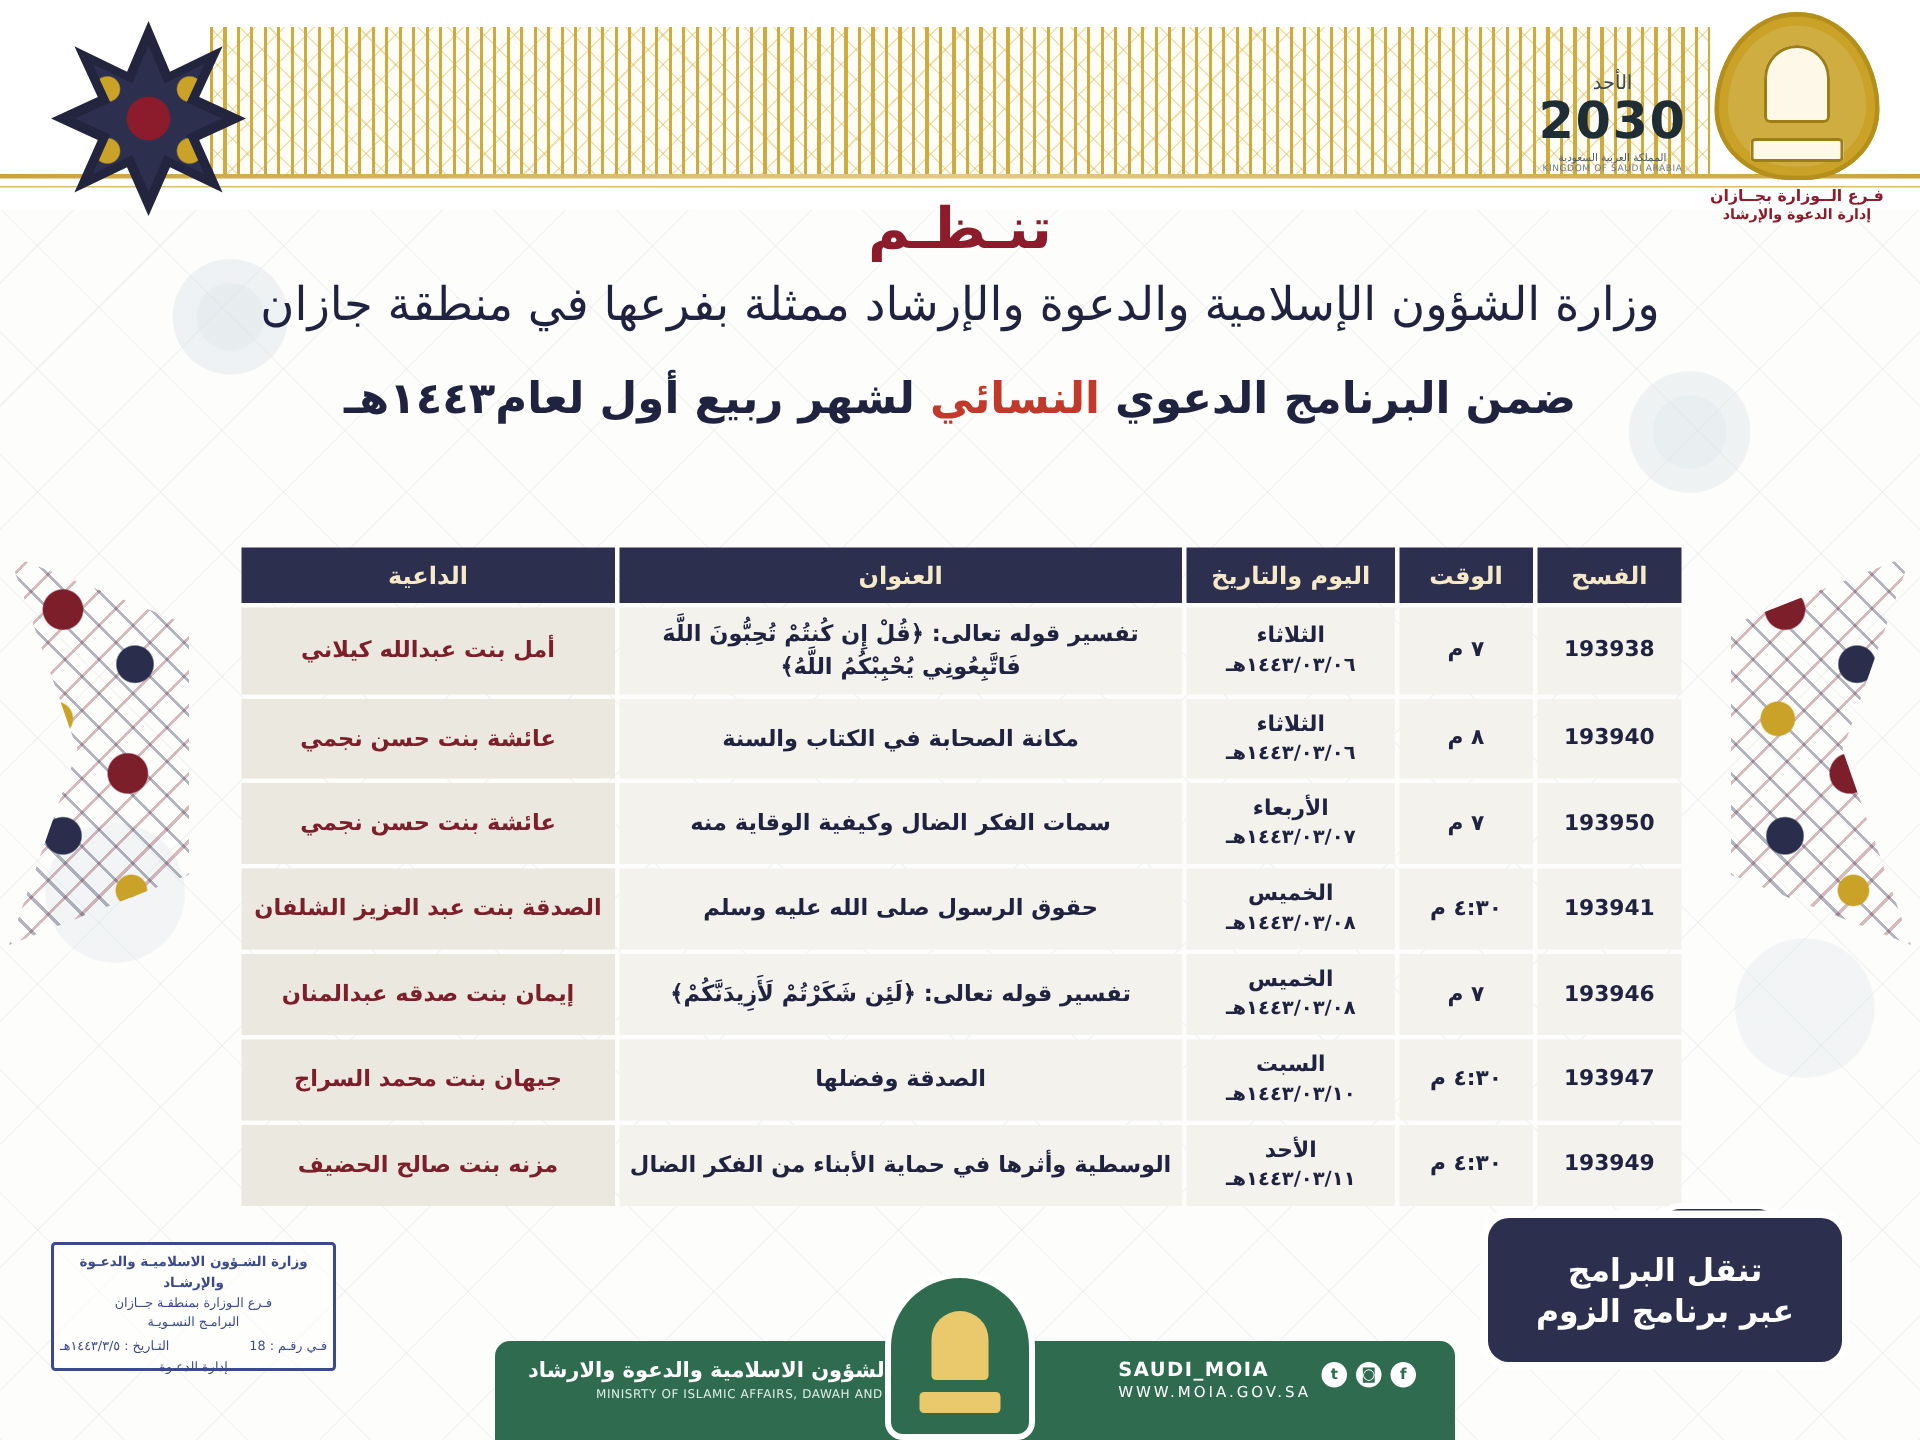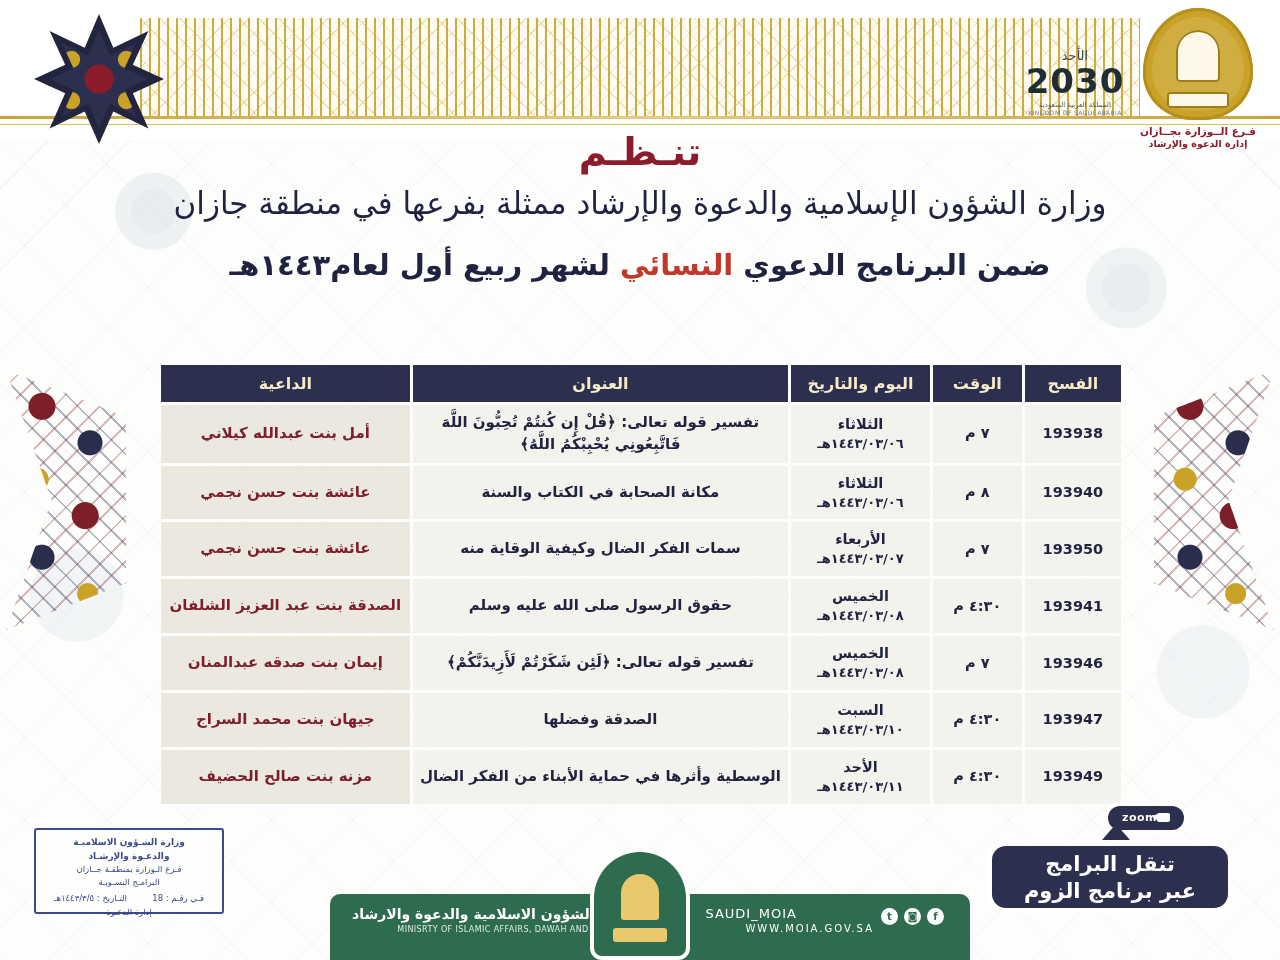--- a/index.html
+++ b/index.html
@@ -188,21 +188,21 @@
   col.c-time  { width: 90px; }
   col.c-date  { width: 140px; }
   col.c-title { width: 385px; }
   col.c-daeya { width: 254px; }
 
   
   .stamp {
     position: absolute; left: 34px; top: 828px; width: 190px; height: 86px;
     border: 2px solid #3b4a8c; border-radius: 3px;
     color: #3b4a8c; font-size: 8.5px; line-height: 1.5;
-    padding: 6px 18px; text-align: center; background: rgba(255,255,255,.5);
+    padding: 6px 4px; text-align: center; background: rgba(255,255,255,.5);
   }
   .stamp .s-big { font-size: 9px; font-weight: bold; }
   .stamp .s-row { display: flex; justify-content: space-between; direction: rtl; margin-top: 3px; }
 
   
   .footer-bar {
     position: absolute; left: 330px; bottom: 0; width: 640px; height: 66px;
     background: #2e6b4f;
     border-radius: 10px 10px 0 0;
   }
@@ -210,22 +210,22 @@
     position: absolute; right: 26px; top: 14px; display: flex; gap: 6px; align-items: center;
     direction: ltr;
   }
   .soc {
     width: 17px; height: 17px; border-radius: 50%; background: #fff; color: #2e6b4f;
     font-size: 10px; font-weight: bold; display: flex; align-items: center; justify-content: center;
   }
   .footer-handle {
     position: absolute; right: 96px; top: 12px; color: #fff; text-align: left; direction: ltr;
   }
-  .footer-handle .fh1 { font-size: 13px; font-weight: normal; letter-spacing: 1px; }
-  .footer-handle .fh2 { font-size: 10px; letter-spacing: 2px; margin-top: 2px; margin-left: 40px; }
+  .footer-handle .fh1 { font-size: 13px; font-weight: bold; letter-spacing: 1px; }
+  .footer-handle .fh2 { font-size: 10px; letter-spacing: 2px; margin-top: 2px; }
   .footer-ministry {
     position: absolute; left: 22px; top: 12px; color: #fff; text-align: right; direction: rtl;
   }
   .footer-ministry .fm1 { font-size: 14px; font-weight: bold; }
   .footer-ministry .fm2 { font-size: 8px; letter-spacing: .4px; margin-top: 3px; color: #dfeee6; }
 
   .footer-emblem {
     position: absolute; left: 50%; transform: translateX(-50%); bottom: 4px;
     width: 92px; height: 104px;
     background: #2e6b4f; border-radius: 46px 46px 8px 8px;
@@ -235,21 +235,21 @@
     position: absolute; left: 50%; top: 22px; transform: translateX(-50%);
     width: 38px; height: 46px; background: #e9c96b; border-radius: 19px 19px 3px 3px;
   }
   .footer-emblem .fe-book {
     position: absolute; left: 50%; bottom: 14px; transform: translateX(-50%);
     width: 54px; height: 14px; background: #e9c96b; border-radius: 3px;
   }
 
   
   .zoom-box {
-    position: absolute; right: 52px; bottom: 52px; width: 236px; height: 62px;
+    position: absolute; right: 52px; bottom: 52px; width: 236px; height: 96px;
     background: #2d2f4e; border-radius: 14px; color: #fff;
     display: flex; flex-direction: column; align-items: center; justify-content: center;
     gap: 3px; box-shadow: 0 0 0 5px #fff;
   }
   .zoom-box .z1 { font-size: 21px; font-weight: bold; }
   .zoom-box .z2 { font-size: 21px; font-weight: bold; }
   .zoom-badge {
     position: absolute; right: 96px; bottom: 130px;
     background: #2d2f4e; color: #fff; font-size: 11px; font-weight: bold;
     padding: 5px 14px 6px; border-radius: 14px; letter-spacing: .5px;

